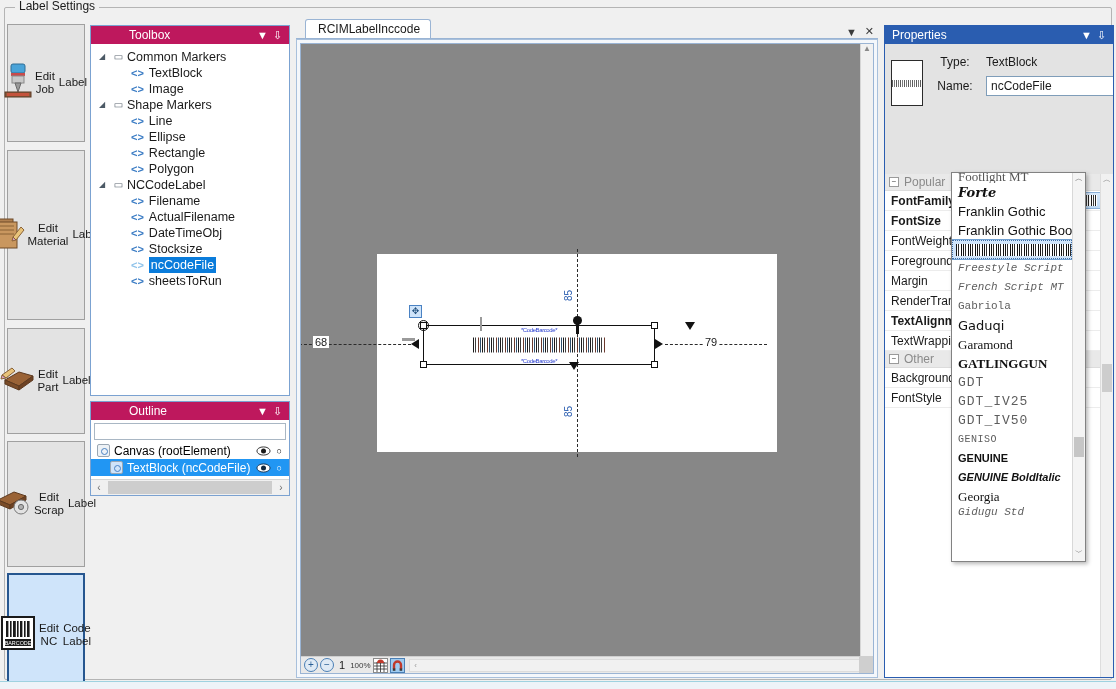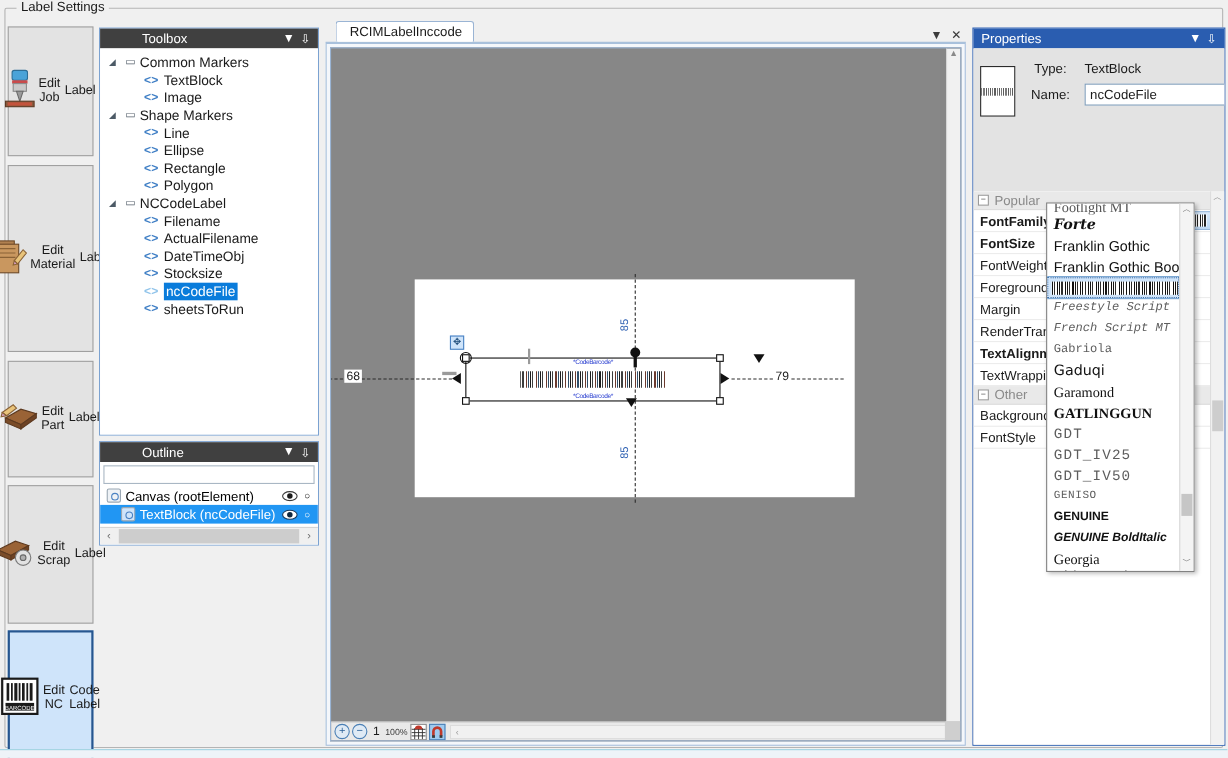--- a/index.html
+++ b/index.html
@@ -75,21 +75,21 @@
   }
   .panel-title {
     height: 18px;
     display: flex;
     align-items: center;
     padding: 0 4px 0 7px;
     color: #ffffff;
     font-size: 12px;
     white-space: nowrap;
   }
-  .panel-title.inactive { background: #404040; padding-left: 38px; }
+  .panel-title.inactive { background: #be185d; padding-left: 38px; }
   .panel-title.active   { background: #2a5db0; }
   .panel-title .ttl { flex: 1; }
   .panel-title .tb-icon {
     width: 15px; text-align: center;
     color: #fff; font-size: 11px;
     cursor: pointer;
   }
 
   .panel-body {
     background: #fff;
@@ -452,22 +452,22 @@
   }
   .prop-vscroll .sb-a { height: 13px; text-align: center; font-size: 8px; color: #8a8a8a; }
   .prop-vscroll .sb-t {
     position: absolute; left: 1px; right: 1px;
     top: 190px; height: 28px; background: #cdcdcd;
   }
 
   
   .font-dd {
     position: absolute;
-    left: 951px; top: 184px;
-    width: 135px; height: 336px;
+    left: 951px; top: 172px;
+    width: 135px; height: 390px;
     background: #ffffff;
     border: 1px solid #828282;
     box-shadow: 2px 2px 4px rgba(0,0,0,0.28);
     overflow: hidden;
     z-index: 40;
   }
   .font-list { position: absolute; left: 0; top: 0; right: 13px; bottom: 0; }
   .font-item {
     height: 19px; line-height: 19px;
     padding-left: 6px;

